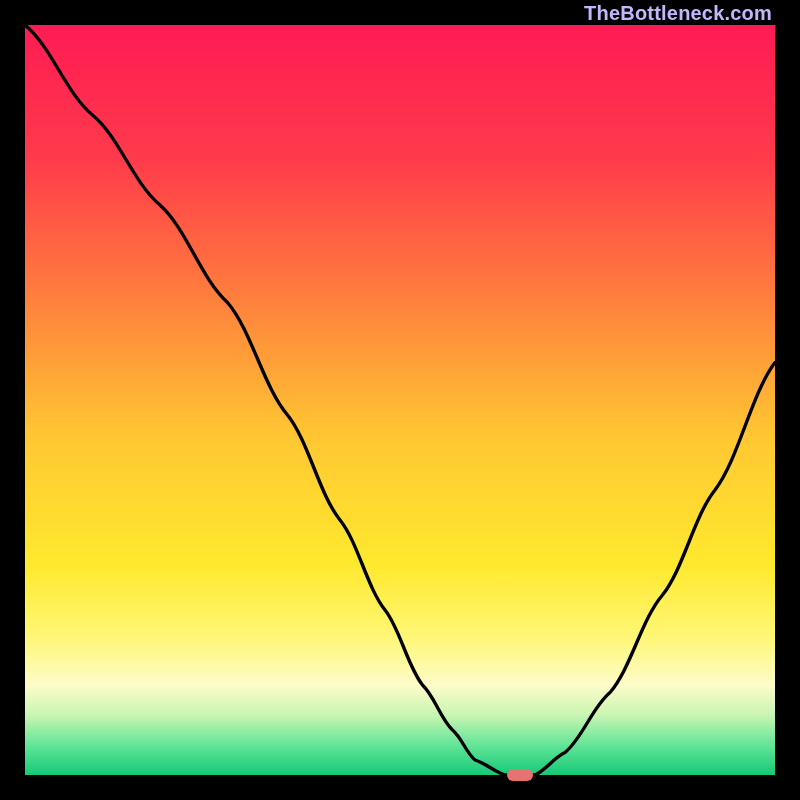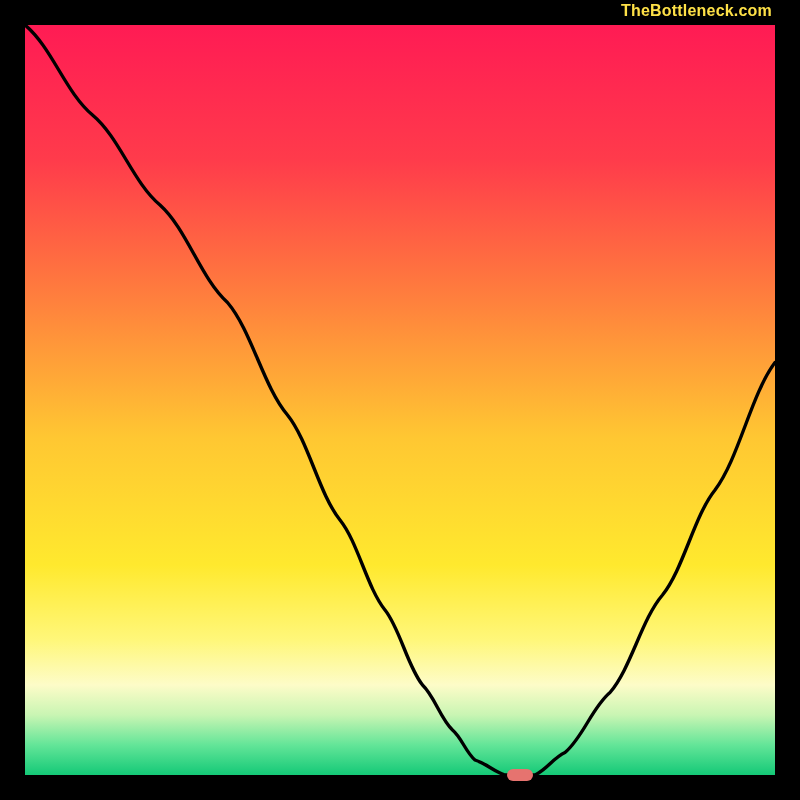--- a/index.html
+++ b/index.html
@@ -27,23 +27,23 @@
   }
   .grad {
     position: absolute;
     inset: 0;
   }
   .watermark {
     position: absolute;
     top: 2px;
     right: 28px;
     font-family: Arial, Helvetica, sans-serif;
-    font-size: 16px;
+    font-size: 20px;
     font-weight: 600;
-    color: #fde047;
+    color: #c4b5fd;
     letter-spacing: 0.2px;
   }
   .marker {
     position: absolute;
     width: 26px;
     height: 12px;
     border-radius: 6px;
     transform: translate(-50%, -50%);
   }
   svg.curve {

